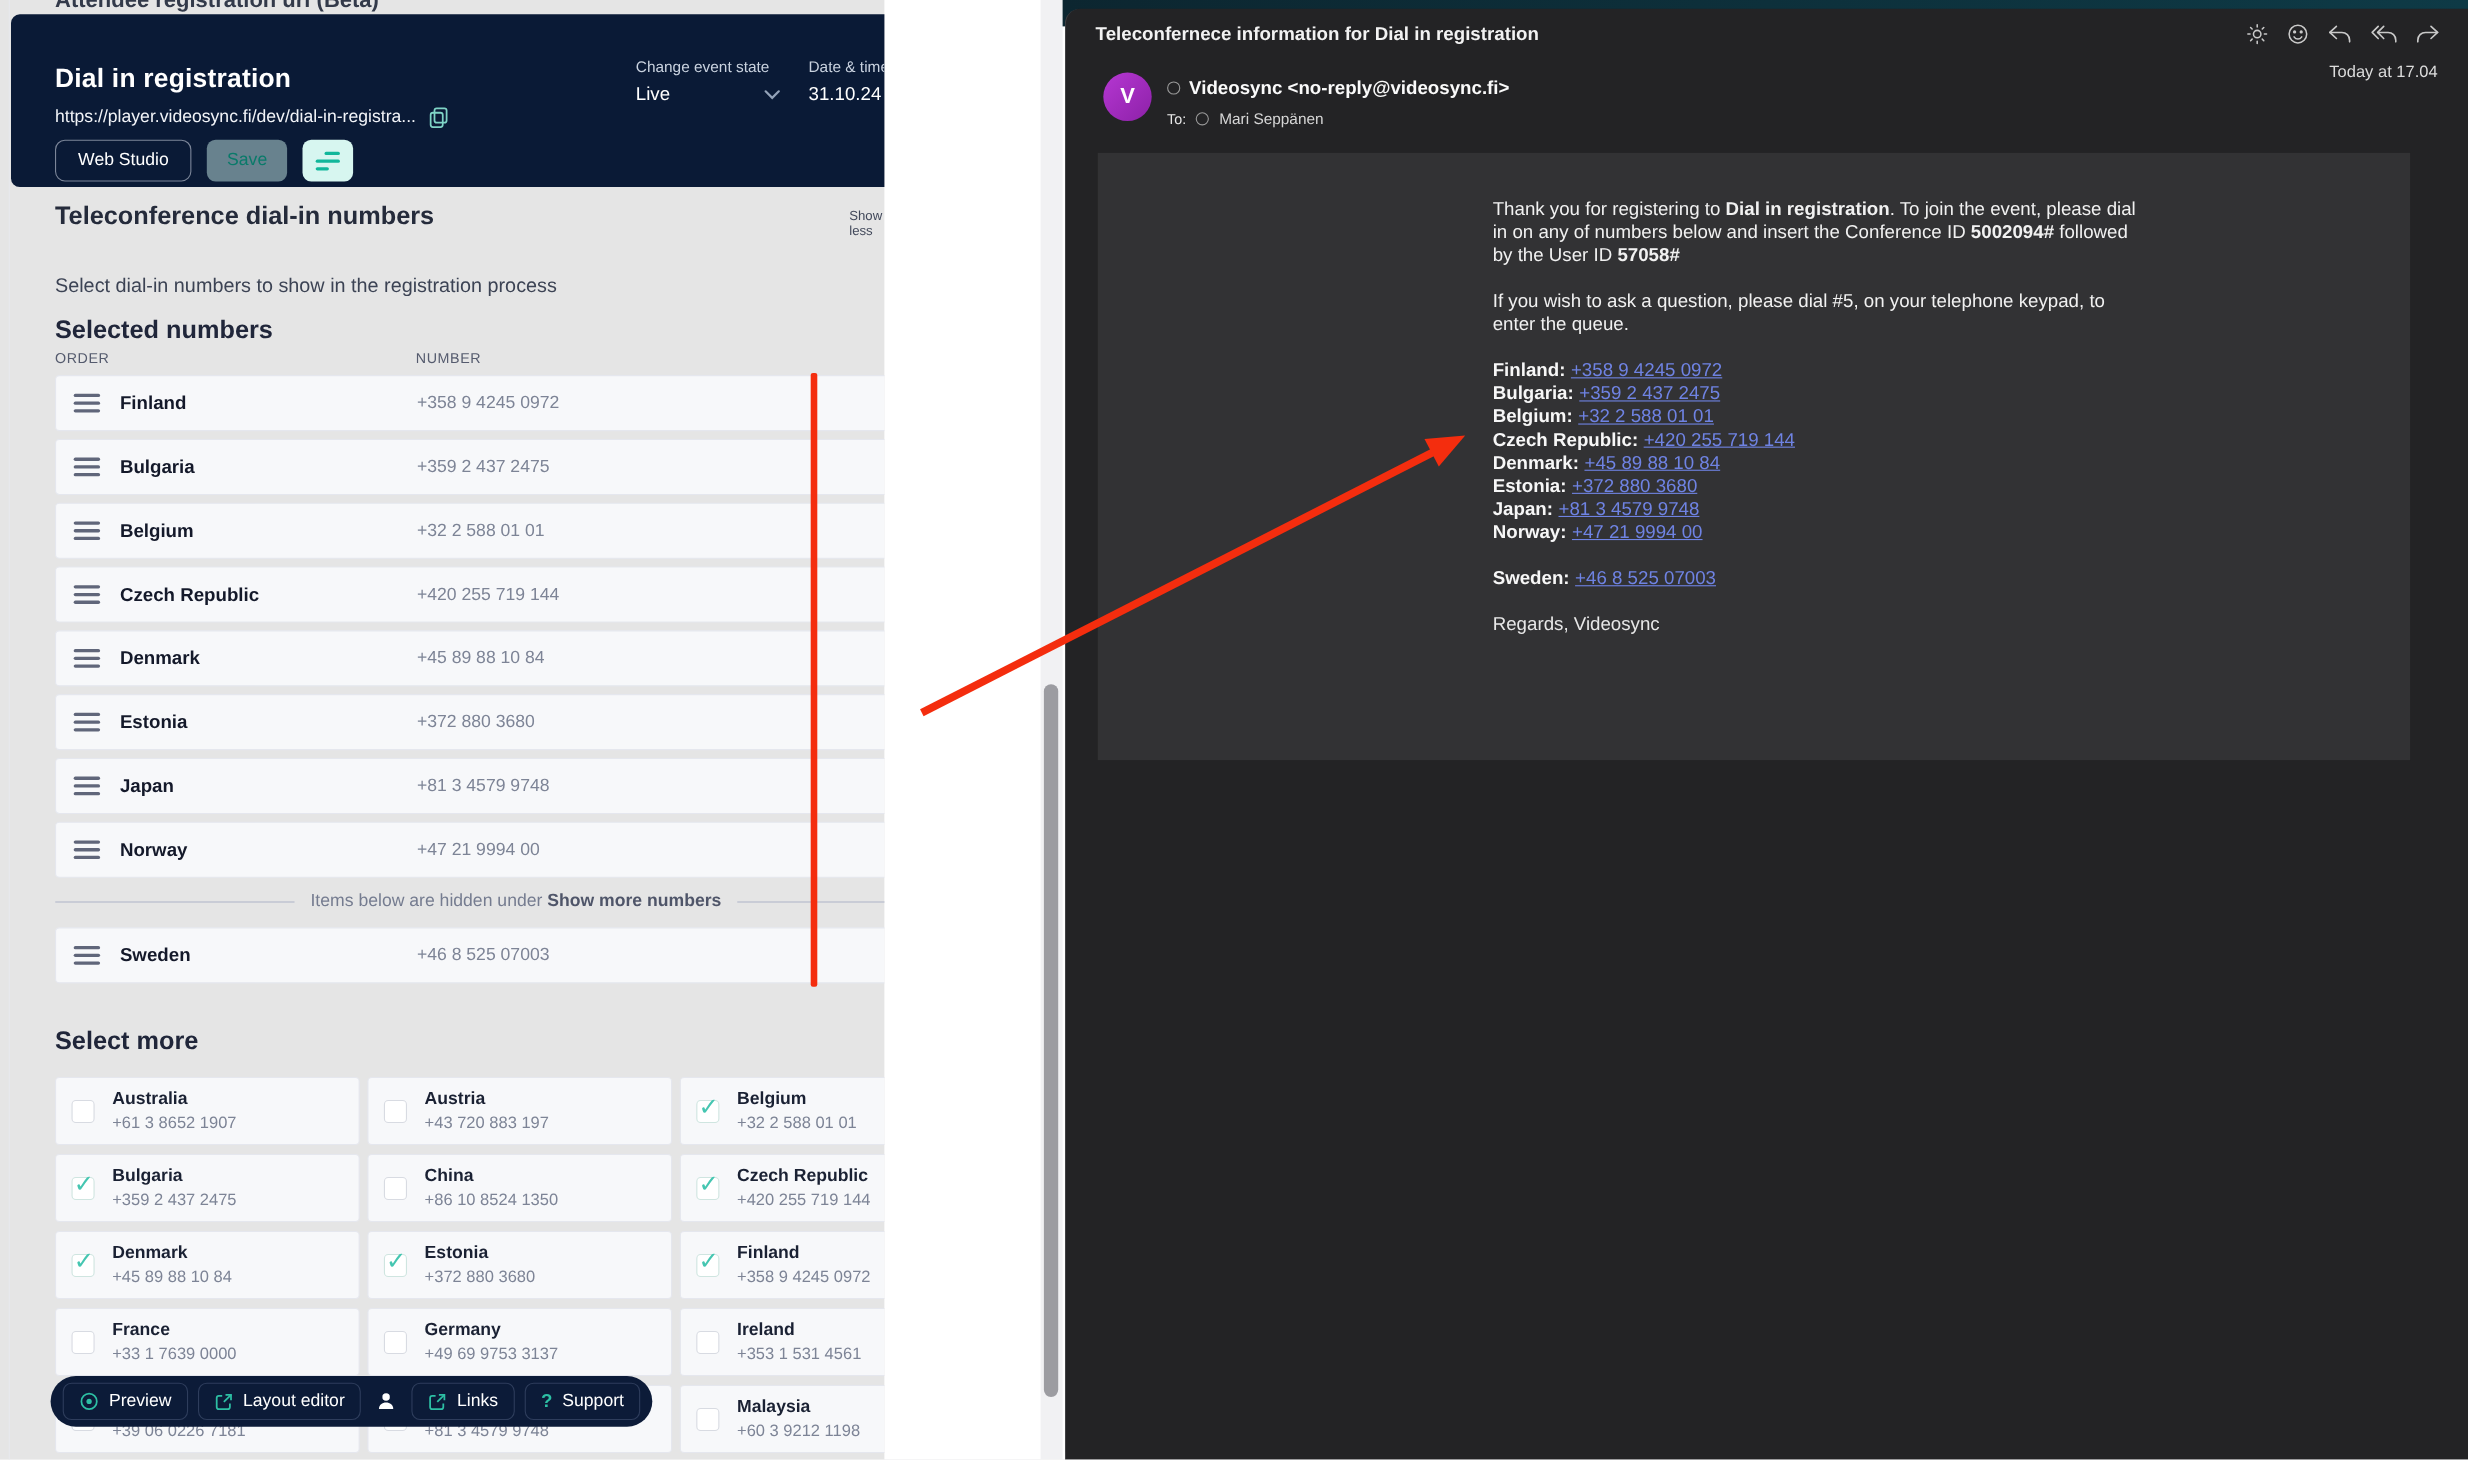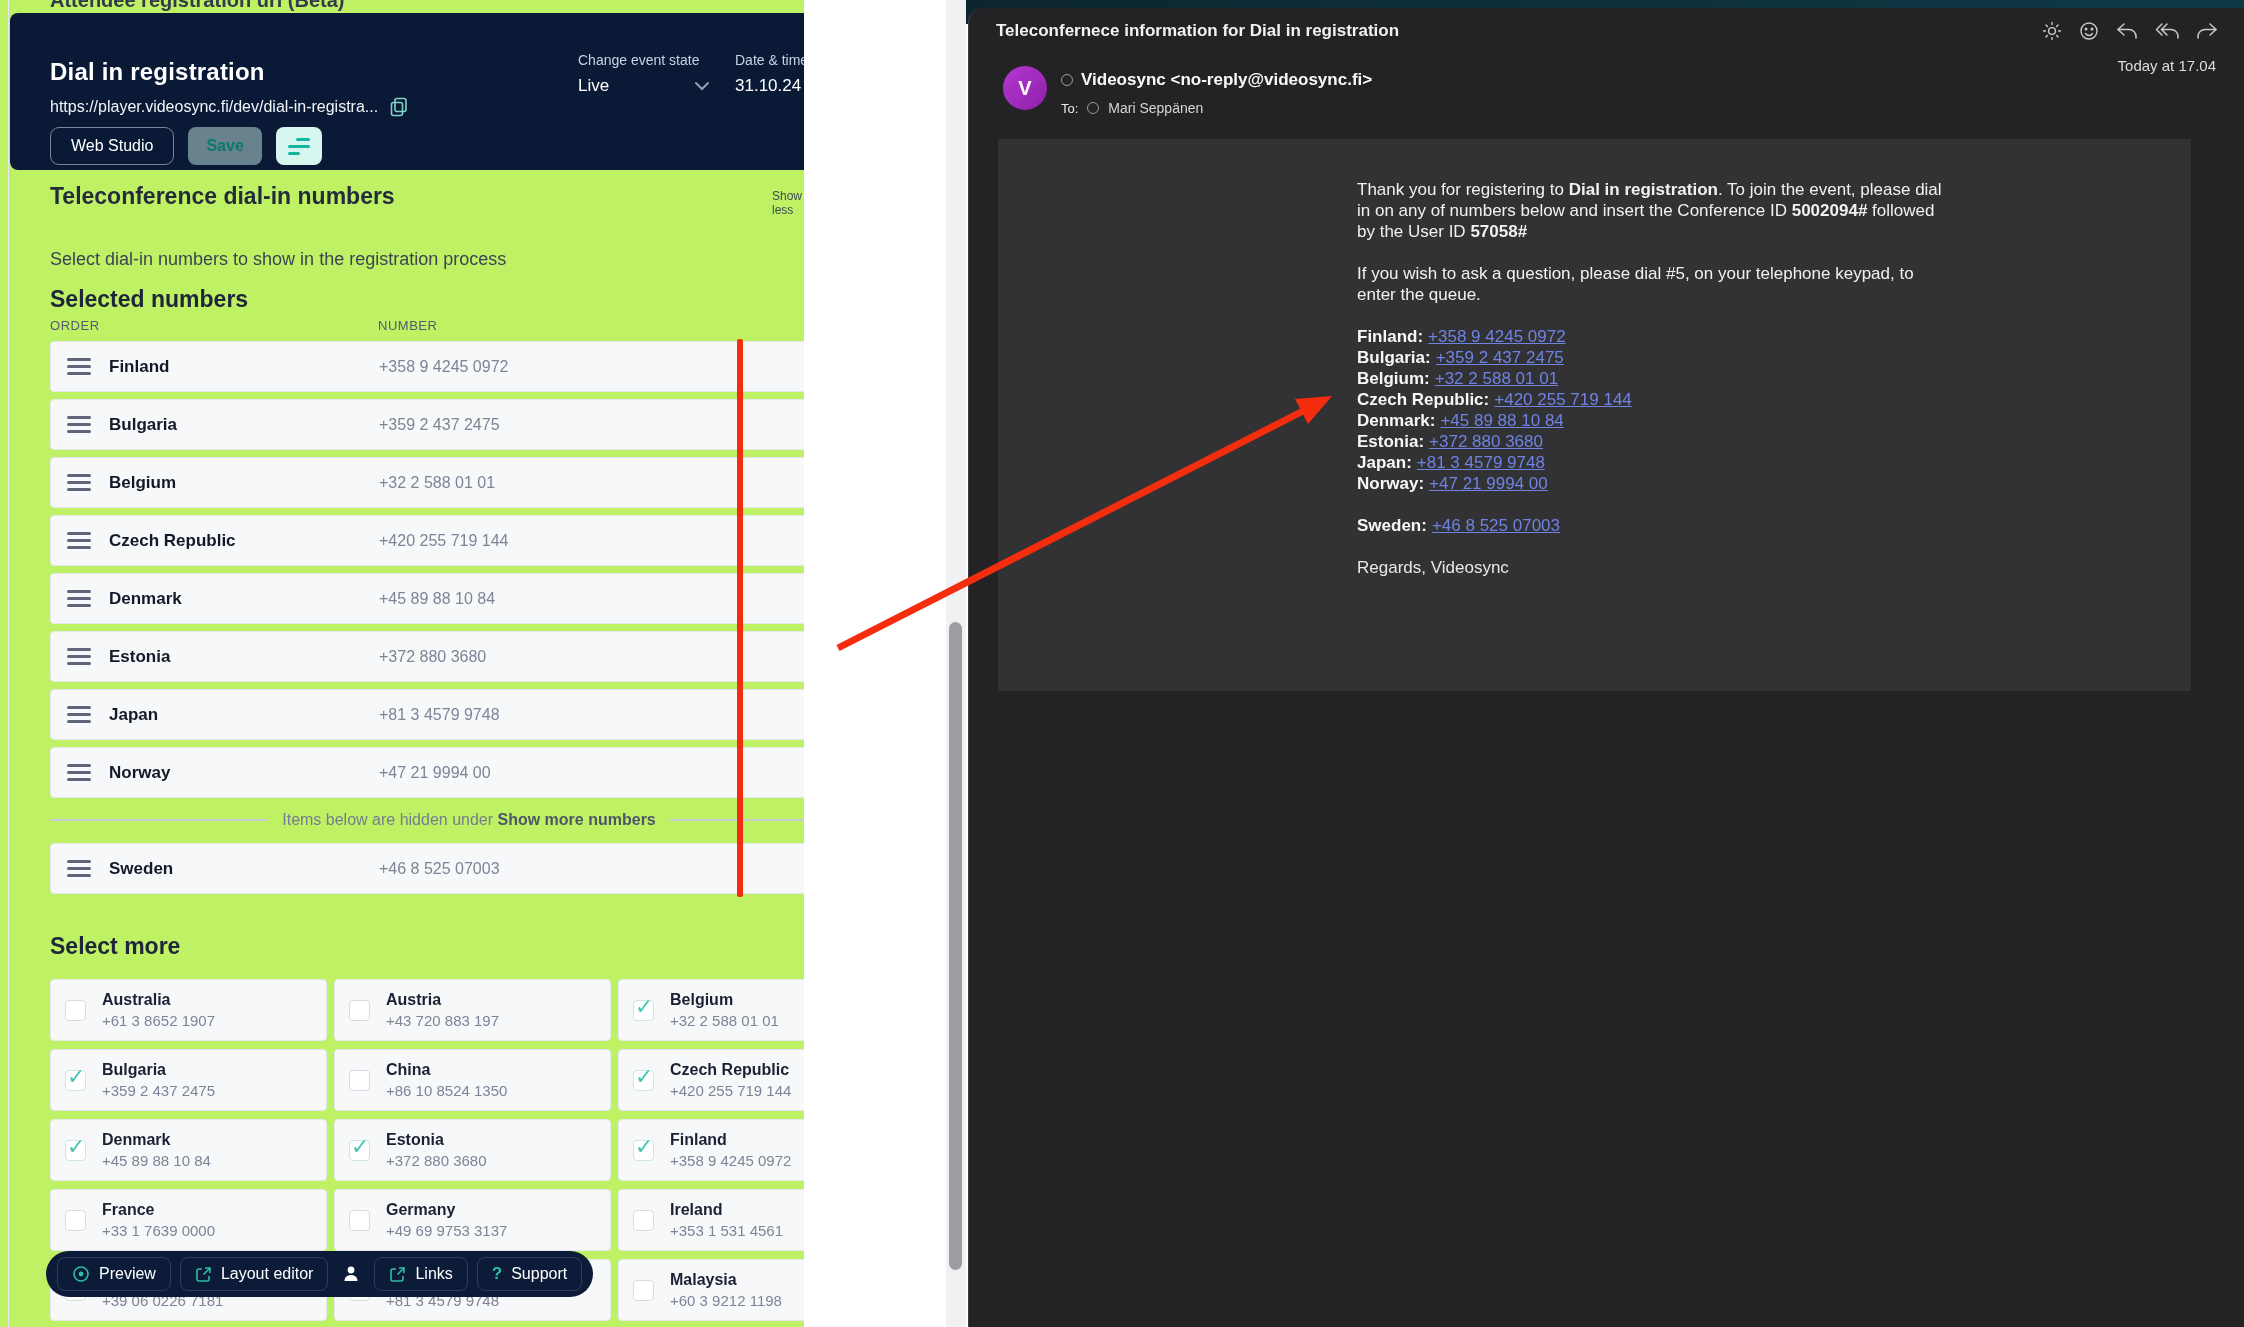--- a/index.html
+++ b/index.html
@@ -1,30 +1,30 @@
 <!DOCTYPE html>
 <html><head>
 <meta charset="utf-8">
 <style>
   html,body{margin:0;padding:0;background:#ffffff;}
   .screen{position:relative;width:2244px;height:1327px;overflow:hidden;
           font-family:"Liberation Sans",sans-serif;background:#ffffff;}
   
-  .left-panel{position:absolute;left:0;top:0;width:804px;height:1327px;background:#bef264;overflow:hidden;}
+  .left-panel{position:absolute;left:0;top:0;width:804px;height:1327px;background:#e5e5e5;overflow:hidden;}
   .edge-line{position:absolute;left:8px;top:0;width:1px;height:1327px;background:#e7e8ed;}
   .top-label{position:absolute;left:50px;top:-11px;font-size:20px;font-weight:700;color:#333a4a;}
   .event-card{position:absolute;left:10px;top:13px;width:919px;height:157px;background:#0a1a36;border-radius:8px;color:#fff;}
   .ec-title{position:absolute;left:40px;top:45px;font-size:24px;font-weight:700;letter-spacing:.2px;}
   .ec-url-row{position:absolute;left:40px;top:84px;display:flex;align-items:center;gap:12px;}
   .ec-url{font-size:16px;color:#f2f4f8;}
   .copy-ic svg{display:block;}
   .ec-buttons{position:absolute;left:40px;top:114px;display:flex;align-items:center;gap:14px;}
   .btn{border:none;border-radius:8px;font-family:inherit;font-size:16px;height:38px;cursor:pointer;}
   .btn-ghost{background:transparent;border:1px solid #7c8699;color:#ffffff;padding:0 20px;border-radius:9px;}
-  .btn-save{background:#68828e;color:#0a7a6a;font-weight:700;padding:0 18px;text-align:center;}
+  .btn-save{background:#68828e;color:#0a7a6a;font-weight:400;padding:0 18px;text-align:center;}
   .btn-lines{background:#d7f6f0;width:46px;display:flex;flex-direction:column;justify-content:center;align-items:center;gap:4px;}
   .btn-lines .ln{display:block;height:3px;border-radius:2px;background:#12b79b;}
   .btn-lines .l1{width:14px;margin-left:8px;}
   .btn-lines .l2{width:22px;}
   .btn-lines .l3{width:12px;margin-right:10px;}
   .ec-meta .m-label{font-size:14px;color:#c9d2df;}
   .ec-meta .m-value{font-size:17px;color:#ffffff;margin-top:8px;}
   .meta-state{position:absolute;left:568px;top:39px;width:150px;}
   .m-value-row{display:flex;align-items:center;justify-content:space-between;width:132px;margin-top:8px;font-size:17px;color:#fff;cursor:pointer;}
   .meta-date{position:absolute;left:725px;top:39px;}

